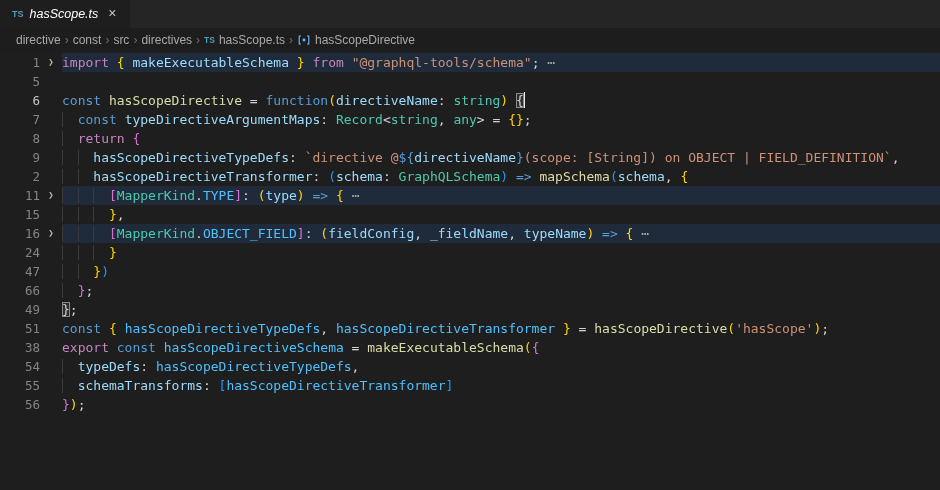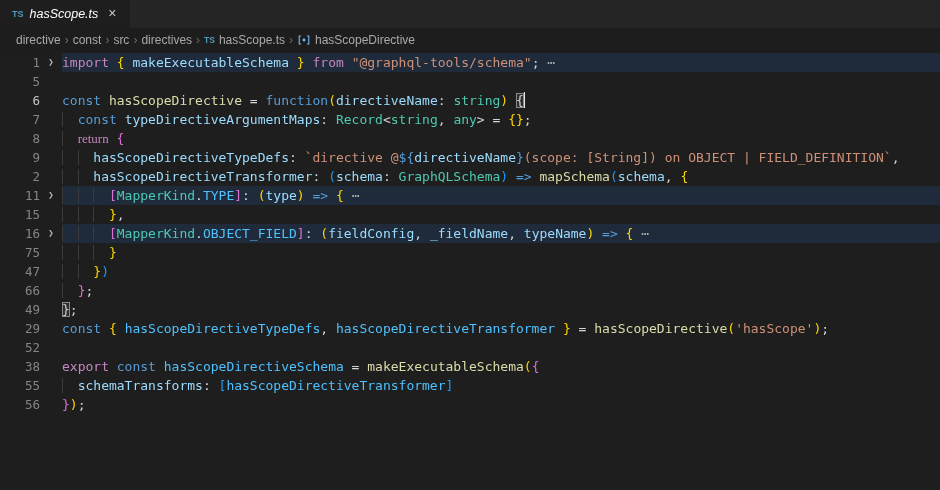--- a/index.html
+++ b/index.html
@@ -116,21 +116,21 @@
             <span class="num">7</span>
             <span class="chev"></span>
           </span>
           <span class="code"><span class="ig">  </span><span class="tok" style="color: rgb(86, 156, 214);">const</span><span class="tok" style="color: rgb(212, 212, 212);"> </span><span class="tok" style="color: rgb(156, 220, 254);">typeDirectiveArgumentMaps</span><span class="tok" style="color: rgb(212, 212, 212);">: </span><span class="tok" style="color: rgb(78, 201, 176);">Record</span><span class="tok" style="color: rgb(212, 212, 212);">&lt;</span><span class="tok" style="color: rgb(78, 201, 176);">string</span><span class="tok" style="color: rgb(212, 212, 212);">, </span><span class="tok" style="color: rgb(78, 201, 176);">any</span><span class="tok" style="color: rgb(212, 212, 212);">&gt; = </span><span class="tok" style="color: rgb(255, 215, 0);">{}</span><span class="tok" style="color: rgb(212, 212, 212);">;</span></span>
         </div>
         <div class="row">
           <span class="gutter">
             <span class="num">8</span>
             <span class="chev"></span>
           </span>
-          <span class="code"><span class="ig">  </span><span class="tok" style="color: rgb(197, 134, 192); font-family: Liberation Serif, serif;">return</span><span class="tok" style="color: rgb(212, 212, 212);"> </span><span class="tok" style="color: rgb(218, 112, 214);">{</span></span>
+          <span class="code"><span class="ig">  </span><span class="tok" style="color: rgb(197, 134, 192);">return</span><span class="tok" style="color: rgb(212, 212, 212);"> </span><span class="tok" style="color: rgb(218, 112, 214);">{</span></span>
         </div>
         <div class="row">
           <span class="gutter">
             <span class="num">9</span>
             <span class="chev"></span>
           </span>
           <span class="code"><span class="ig">  </span><span class="ig">  </span><span class="tok" style="color: rgb(156, 220, 254);">hasScopeDirectiveTypeDefs</span><span class="tok" style="color: rgb(212, 212, 212);">: </span><span class="tok" style="color: rgb(206, 145, 120);">`directive @</span><span class="tok" style="color: rgb(86, 156, 214);">${</span><span class="tok" style="color: rgb(156, 220, 254);">directiveName</span><span class="tok" style="color: rgb(86, 156, 214);">}</span><span class="tok" style="color: rgb(206, 145, 120);">(scope: [String]) on OBJECT | FIELD_DEFINITION`</span><span class="tok" style="color: rgb(212, 212, 212);">,</span></span>
         </div>
         <div class="row">
           <span class="gutter">
@@ -155,21 +155,21 @@
         </div>
         <div class="row hl">
           <span class="gutter">
             <span class="num">16</span>
             <span class="chev">❯</span>
           </span>
           <span class="code"><span class="ig">  </span><span class="ig">  </span><span class="ig">  </span><span class="tok" style="color: rgb(218, 112, 214);">[</span><span class="tok" style="color: rgb(78, 201, 176);">MapperKind</span><span class="tok" style="color: rgb(212, 212, 212);">.</span><span class="tok" style="color: rgb(79, 193, 255);">OBJECT_FIELD</span><span class="tok" style="color: rgb(218, 112, 214);">]</span><span class="tok" style="color: rgb(212, 212, 212);">: </span><span class="tok" style="color: rgb(255, 215, 0);">(</span><span class="tok" style="color: rgb(156, 220, 254);">fieldConfig</span><span class="tok" style="color: rgb(212, 212, 212);">, </span><span class="tok" style="color: rgb(156, 220, 254);">_fieldName</span><span class="tok" style="color: rgb(212, 212, 212);">, </span><span class="tok" style="color: rgb(156, 220, 254);">typeName</span><span class="tok" style="color: rgb(255, 215, 0);">)</span><span class="tok" style="color: rgb(212, 212, 212);"> </span><span class="tok" style="color: rgb(86, 156, 214);">=&gt;</span><span class="tok" style="color: rgb(212, 212, 212);"> </span><span class="tok" style="color: rgb(255, 215, 0);">{</span><span class="tok" style="color: rgb(212, 212, 212);"> </span><span class="tok" style="color: rgb(168, 168, 168);">⋯</span></span>
         </div>
         <div class="row">
           <span class="gutter">
-            <span class="num">75</span>
+            <span class="num">24</span>
             <span class="chev"></span>
           </span>
           <span class="code"><span class="ig">  </span><span class="ig">  </span><span class="ig">  </span><span class="tok" style="color: rgb(255, 215, 0);">}</span></span>
         </div>
         <div class="row">
           <span class="gutter">
             <span class="num">47</span>
             <span class="chev"></span>
           </span>
           <span class="code"><span class="ig">  </span><span class="ig">  </span><span class="tok" style="color: rgb(255, 215, 0);">}</span><span class="tok" style="color: rgb(23, 159, 255);">)</span></span>
@@ -183,38 +183,38 @@
         </div>
         <div class="row">
           <span class="gutter">
             <span class="num">49</span>
             <span class="chev"></span>
           </span>
           <span class="code"><span class="tok matched" style="color: rgb(212, 212, 212);">}</span><span class="tok" style="color: rgb(212, 212, 212);">;</span></span>
         </div>
         <div class="row">
           <span class="gutter">
-            <span class="num">29</span>
+            <span class="num">51</span>
             <span class="chev"></span>
           </span>
           <span class="code"><span class="tok" style="color: rgb(86, 156, 214);">const</span><span class="tok" style="color: rgb(212, 212, 212);"> </span><span class="tok" style="color: rgb(255, 215, 0);">{</span><span class="tok" style="color: rgb(212, 212, 212);"> </span><span class="tok" style="color: rgb(79, 193, 255);">hasScopeDirectiveTypeDefs</span><span class="tok" style="color: rgb(212, 212, 212);">, </span><span class="tok" style="color: rgb(79, 193, 255);">hasScopeDirectiveTransformer</span><span class="tok" style="color: rgb(212, 212, 212);"> </span><span class="tok" style="color: rgb(255, 215, 0);">}</span><span class="tok" style="color: rgb(212, 212, 212);"> = </span><span class="tok" style="color: rgb(220, 220, 170);">hasScopeDirective</span><span class="tok" style="color: rgb(255, 215, 0);">(</span><span class="tok" style="color: rgb(206, 145, 120);">'hasScope'</span><span class="tok" style="color: rgb(255, 215, 0);">)</span><span class="tok" style="color: rgb(212, 212, 212);">;</span></span>
         </div>
         <div class="row">
           <span class="gutter">
-            <span class="num">52</span>
-            <span class="chev"></span>
-          </span>
-          <span class="code"></span>
-        </div>
-        <div class="row">
-          <span class="gutter">
             <span class="num">38</span>
             <span class="chev"></span>
           </span>
           <span class="code"><span class="tok" style="color: rgb(197, 134, 192);">export</span><span class="tok" style="color: rgb(212, 212, 212);"> </span><span class="tok" style="color: rgb(86, 156, 214);">const</span><span class="tok" style="color: rgb(212, 212, 212);"> </span><span class="tok" style="color: rgb(79, 193, 255);">hasScopeDirectiveSchema</span><span class="tok" style="color: rgb(212, 212, 212);"> = </span><span class="tok" style="color: rgb(220, 220, 170);">makeExecutableSchema</span><span class="tok" style="color: rgb(255, 215, 0);">(</span><span class="tok" style="color: rgb(218, 112, 214);">{</span></span>
+        </div>
+        <div class="row">
+          <span class="gutter">
+            <span class="num">54</span>
+            <span class="chev"></span>
+          </span>
+          <span class="code"><span class="ig">  </span><span class="tok" style="color: rgb(156, 220, 254);">typeDefs</span><span class="tok" style="color: rgb(212, 212, 212);">: </span><span class="tok" style="color: rgb(79, 193, 255);">hasScopeDirectiveTypeDefs</span><span class="tok" style="color: rgb(212, 212, 212);">,</span></span>
         </div>
         <div class="row">
           <span class="gutter">
             <span class="num">55</span>
             <span class="chev"></span>
           </span>
           <span class="code"><span class="ig">  </span><span class="tok" style="color: rgb(156, 220, 254);">schemaTransforms</span><span class="tok" style="color: rgb(212, 212, 212);">: </span><span class="tok" style="color: rgb(23, 159, 255);">[</span><span class="tok" style="color: rgb(79, 193, 255);">hasScopeDirectiveTransformer</span><span class="tok" style="color: rgb(23, 159, 255);">]</span></span>
         </div>
         <div class="row">
           <span class="gutter">

